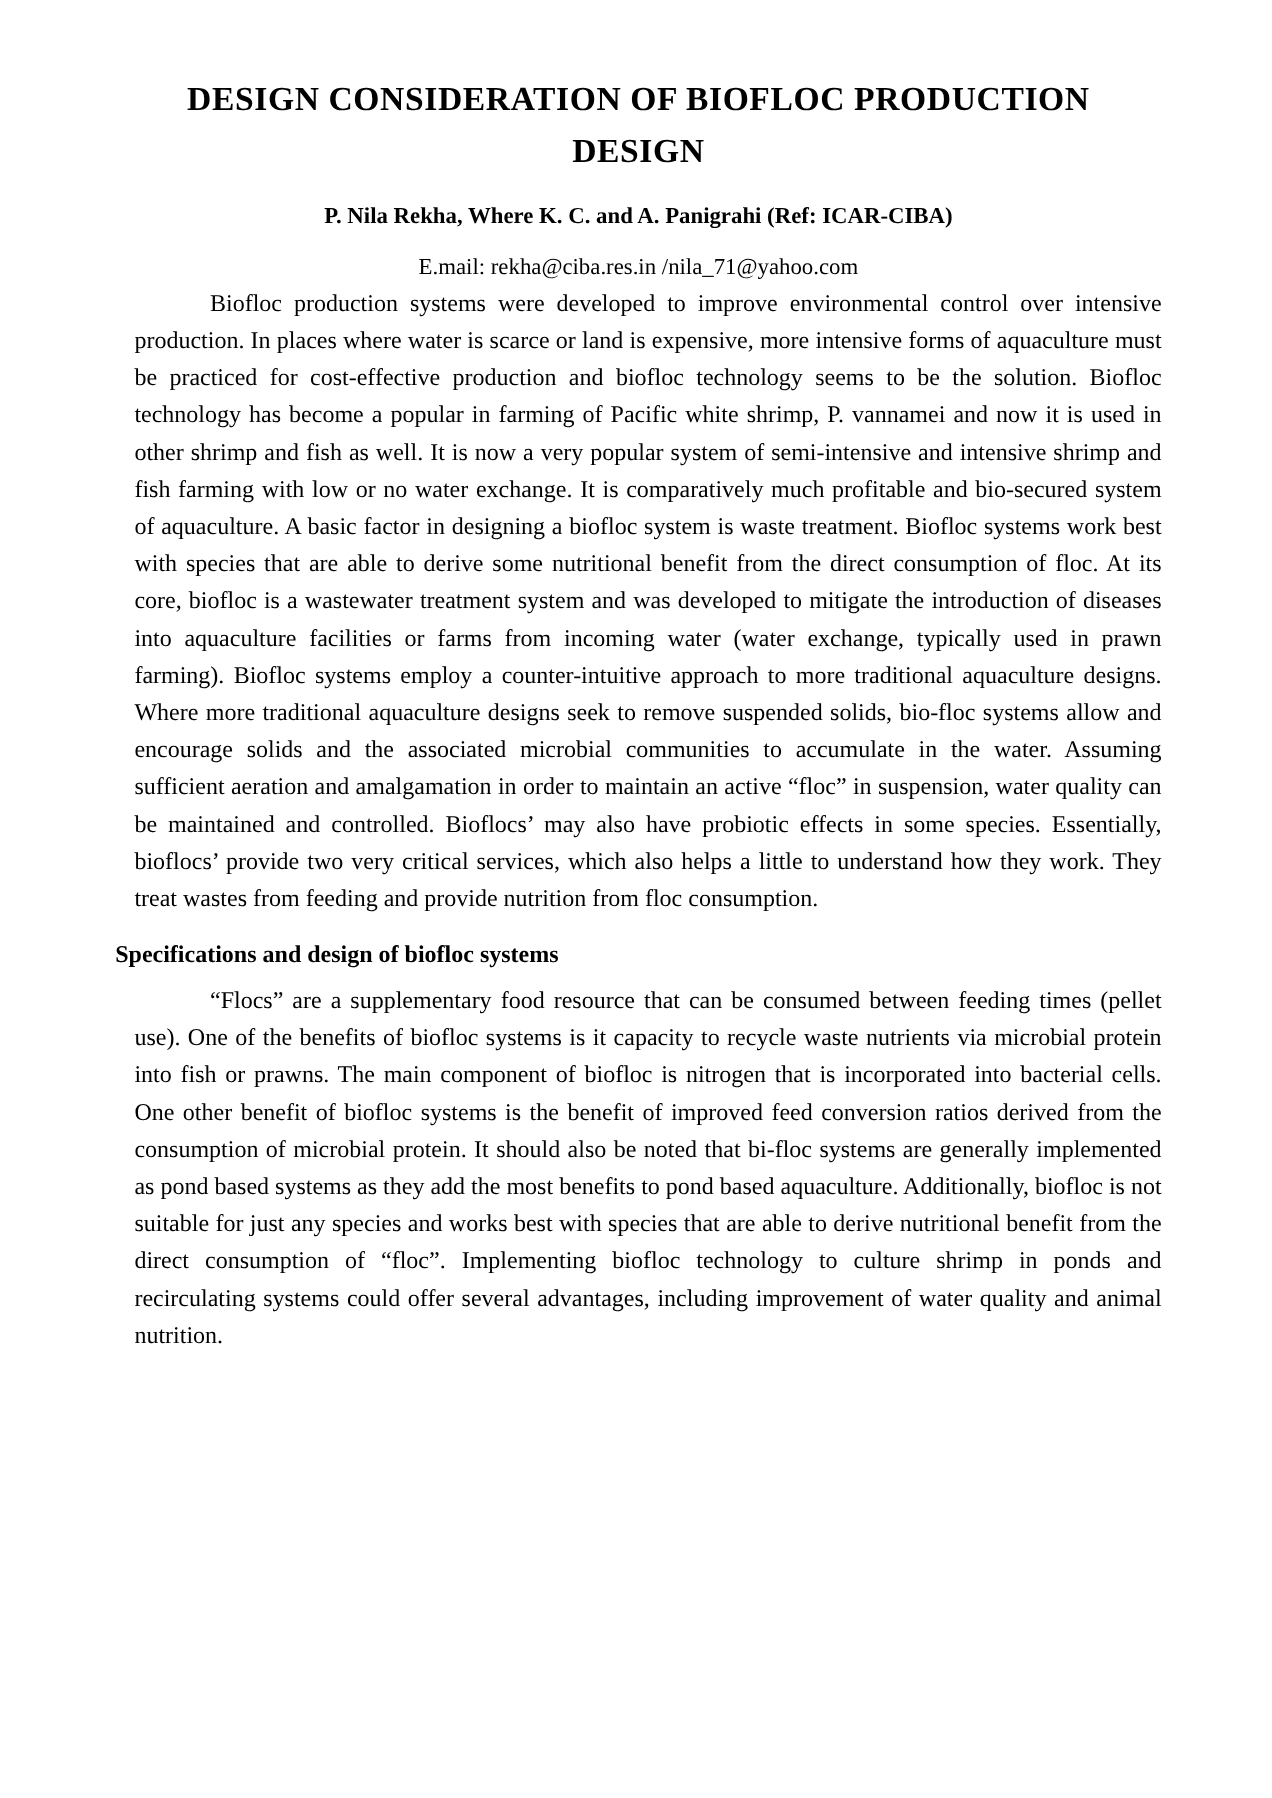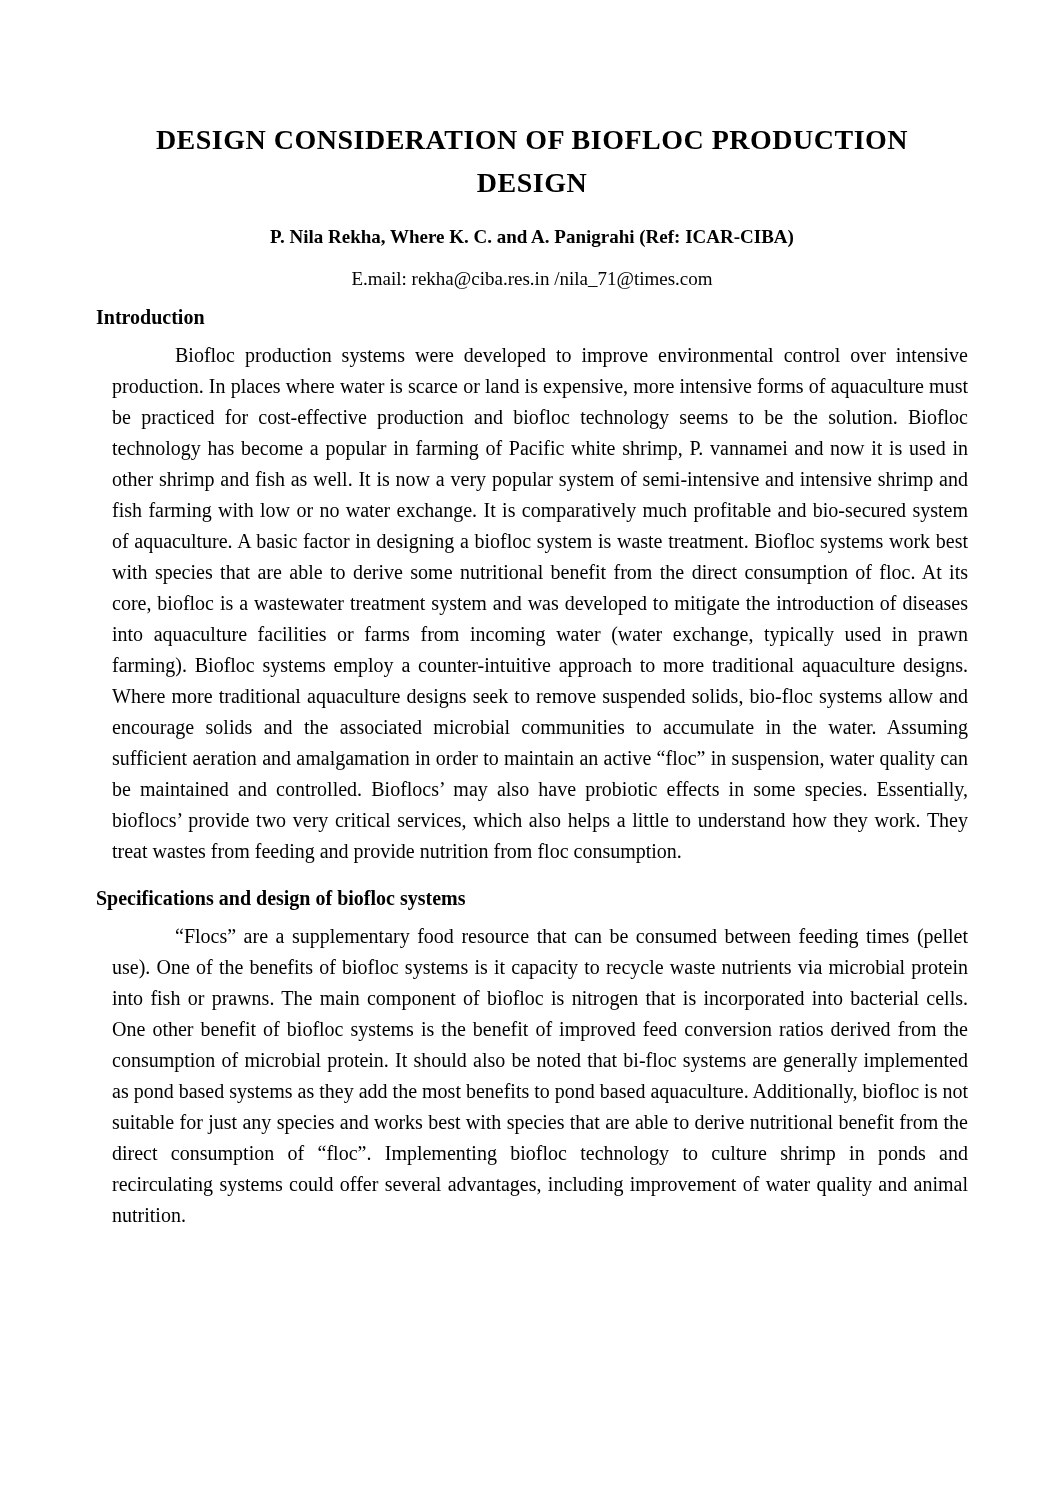--- a/index.html
+++ b/index.html
@@ -2,21 +2,21 @@
 <html><head>
 <meta charset="utf-8">
 <style>
   html, body { margin: 0; padding: 0; background: #ffffff; }
   .page {
     position: relative;
     width: 1060px;
     height: 1498px;
     background: #ffffff;
     box-sizing: border-box;
-    padding: 118px 92px 0 96px;
+    padding: 62px 92px 0 96px;
     font-family: "Liberation Serif", serif;
     color: #000000;
     overflow: hidden;
   }
   .title {
     margin: 0 0 18px 0;
     font-size: 28px;
     font-weight: bold;
     text-align: center;
     line-height: 1.55;
@@ -58,24 +58,23 @@
 
 <div class="page">
 
   <h1 class="title">
     <span class="title-line">DESIGN CONSIDERATION OF BIOFLOC PRODUCTION</span>
     <span class="title-line">DESIGN</span>
   </h1>
 
   <p class="authors">P. Nila Rekha, Where K. C. and A. Panigrahi (Ref: ICAR-CIBA)</p>
 
-  <p class="email">E.mail: rekha@ciba.res.in /nila_71@times.com</p>
+  <p class="email">E.mail: rekha@ciba.res.in /nila_71@yahoo.com</p>
 
   <section>
-    <h2 class="section-heading first">Introduction</h2>
     <p class="body-para">Biofloc production systems were developed to improve environmental control over intensive production. In places where water is scarce or land is expensive, more intensive forms of aquaculture must be practiced for cost-effective production and biofloc technology seems to be the solution. Biofloc technology has become a popular in farming of Pacific white shrimp, P. vannamei and now it is used in other shrimp and fish as well. It is now a very popular system of semi-intensive and intensive shrimp and fish farming with low or no water exchange. It is comparatively much profitable and bio-secured system of aquaculture. A basic factor in designing a biofloc system is waste treatment. Biofloc systems work best with species that are able to derive some nutritional benefit from the direct consumption of floc. At its core, biofloc is a wastewater treatment system and was developed to mitigate the introduction of diseases into aquaculture facilities or farms from incoming water (water exchange, typically used in prawn farming). Biofloc systems employ a counter-intuitive approach to more traditional aquaculture designs. Where more traditional aquaculture designs seek to remove suspended solids, bio-floc systems allow and encourage solids and the associated microbial communities to accumulate in the water. Assuming sufficient aeration and amalgamation in order to maintain an active “floc” in suspension, water quality can be maintained and controlled. Bioflocs’ may also have probiotic effects in some species. Essentially, bioflocs’ provide two very critical services, which also helps a little to understand how they work. They treat wastes from feeding and provide nutrition from floc consumption.</p>
   </section>
 
   <section>
     <h2 class="section-heading">Specifications and design of biofloc systems</h2>
     <p class="body-para">“Flocs” are a supplementary food resource that can be consumed between feeding times (pellet use). One of the benefits of biofloc systems is it capacity to recycle waste nutrients via microbial protein into fish or prawns. The main component of biofloc is nitrogen that is incorporated into bacterial cells. One other benefit of biofloc systems is the benefit of improved feed conversion ratios derived from the consumption of microbial protein. It should also be noted that bi-floc systems are generally implemented as pond based systems as they add the most benefits to pond based aquaculture. Additionally, biofloc is not suitable for just any species and works best with species that are able to derive nutritional benefit from the direct consumption of “floc”. Implementing biofloc technology to culture shrimp in ponds and recirculating systems could offer several advantages, including improvement of water quality and animal nutrition.</p>
   </section>
 
 </div>
 

